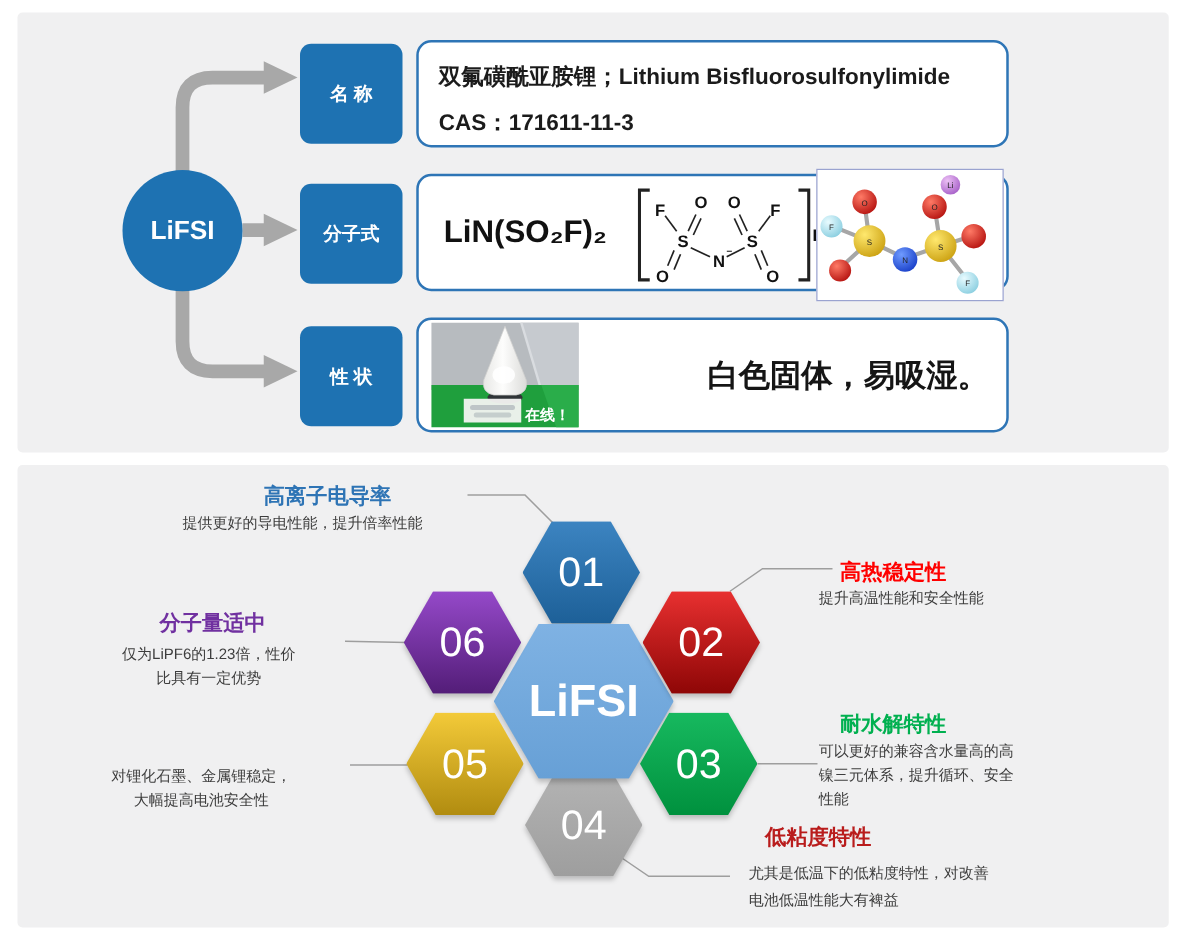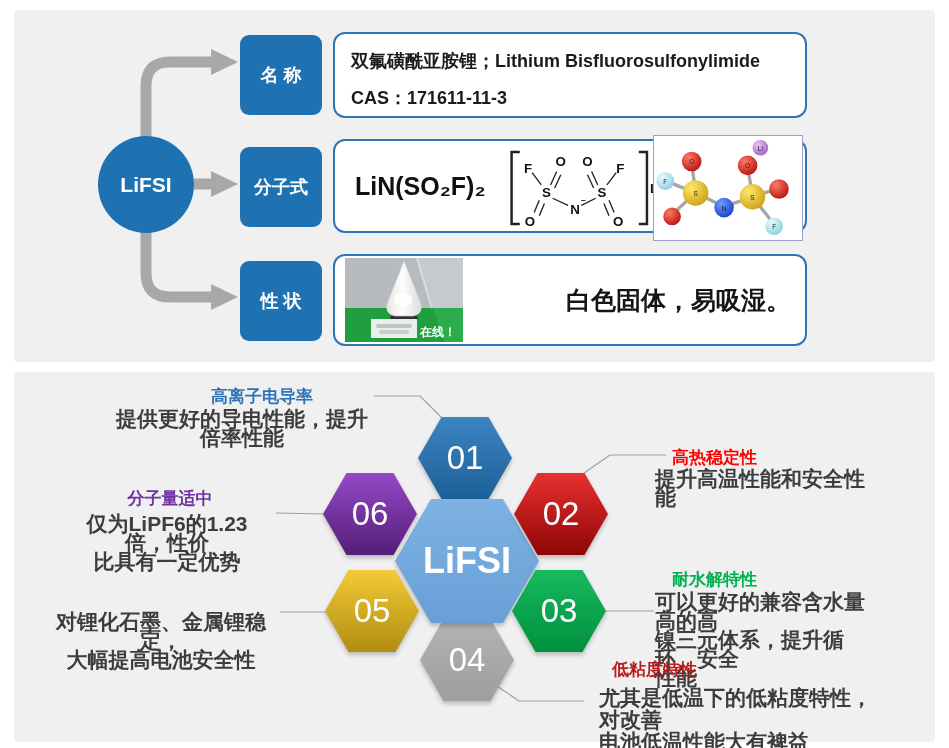--- a/index.html
+++ b/index.html
@@ -8,21 +8,21 @@
   .panel{position:absolute;background:#f0f0f1;border-radius:4px;}
   .panel-top{left:14px;top:10px;width:921px;height:352px;}
   .panel-bottom{left:14px;top:372px;width:921px;height:370px;}
   .overlay{position:absolute;inset:0;width:100%;height:100%;pointer-events:none;}
 
   
   .lifsi-circle{position:absolute;left:84px;top:126px;width:96px;height:97px;border-radius:50%;
     background:#1e72b2;color:#fff;display:flex;align-items:center;justify-content:center;
     font-weight:bold;font-size:21px;}
   .tag{position:absolute;left:226px;width:82px;height:80px;background:#1e72b2;border-radius:9px;
-    color:#fff;display:flex;align-items:center;justify-content:center;font-weight:bold;font-size:18px;}
+    color:#fff;display:flex;align-items:center;justify-content:center;font-weight:bold;font-size:15px;}
   .tag1{top:25px}.tag2{top:137px}.tag3{top:251px}
   .cbox{position:absolute;left:319px;width:474px;background:#fff;border:2px solid #2e75b6;
     border-radius:12px;box-sizing:border-box;}
   .c1{top:22px;height:86px;padding:9px 0 0 16px;font-weight:bold;font-size:18px;color:#1b1b1b;line-height:37px;}
   .c2{top:129px;height:94px;}
   .c3{top:244px;height:92px;}
   .formula{position:absolute;left:20px;top:50%;transform:translateY(-50%);
     font-weight:bold;font-size:25px;color:#111;}
   .structsvg{position:absolute;left:168px;top:7px;}
   .mol3d{position:absolute;right:2px;top:-6px;width:148px;height:104px;background:#fff;
@@ -42,21 +42,21 @@
   .p02{left:500px;top:101px;z-index:3}.p03{left:498px;top:198px;z-index:3}
   .p05{left:311px;top:198px;z-index:3}.p06{left:309px;top:101px;z-index:3}
   .g01{background:linear-gradient(180deg,#3c84c1,#1d6098)}
   .g02{background:linear-gradient(180deg,#e83030,#8e0606)}
   .g03{background:linear-gradient(180deg,#17b95f,#00913e)}
   .g04{background:linear-gradient(180deg,#b3b3b3,#9e9e9e)}
   .g05{background:linear-gradient(180deg,#f3ca39,#b18c10)}
   .g06{background:linear-gradient(180deg,#9549c9,#531d78)}
   .gc {background:linear-gradient(180deg,#7fb2e3,#67a0d6)}
   .bt{position:absolute;font-weight:bold;font-size:17px;z-index:4;}
-  .bd{position:absolute;font-size:21px;color:#3d3d3d;line-height:19px;z-index:4;font-weight:bold;}
+  .bd{position:absolute;font-size:12px;color:#3d3d3d;line-height:19px;z-index:4;}
   .ra{text-align:center;}
   .conn{z-index:0;}
 </style>
 </head>
 <body>
 
 <div class="page">
 
   <section class="panel panel-top">
 

